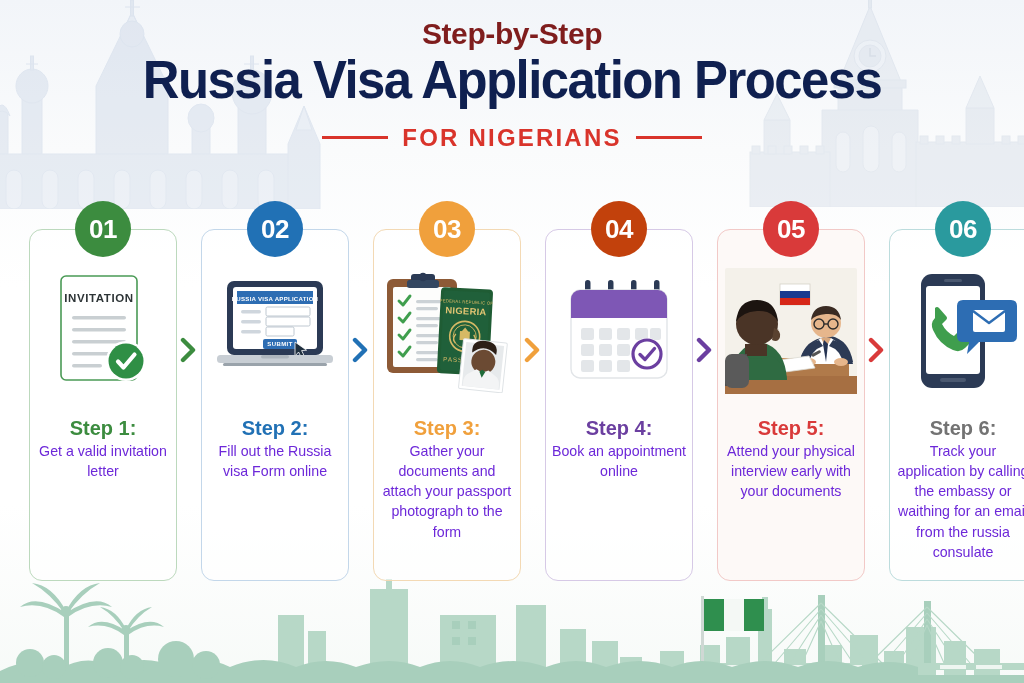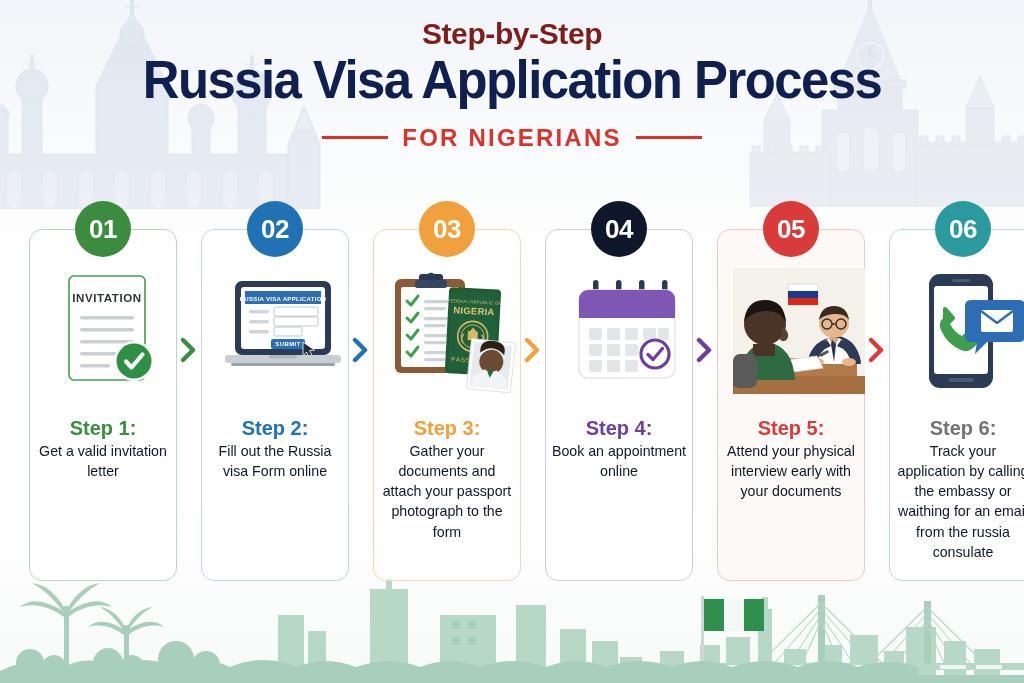--- a/index.html
+++ b/index.html
@@ -89,33 +89,33 @@
   .num-circle {
     position: absolute; top: -28px; left: 50%;
     transform: translateX(-50%);
     width: 56px; height: 56px; border-radius: 50%;
     display: flex; align-items: center; justify-content: center;
     color: #ffffff; font-size: 26px; font-weight: bold;
     letter-spacing: -0.5px;
     z-index: 3;
   }
   .art {
-    position: absolute; top: 36px; left: 8px;
+    position: absolute; top: 36px; left: 0;
     width: 148px; height: 132px;
     display: flex; align-items: center; justify-content: center;
   }
   .step-title {
     position: absolute; top: 188px; left: 0; width: 148px;
     text-align: center;
     font-size: 20px; font-weight: bold;
   }
   .step-desc {
     position: absolute; top: 212px; left: 0; width: 148px;
     text-align: center;
-    font-size: 14.2px; color: #0f172a; line-height: 1.42;
+    font-size: 14.2px; color: #6d28d9; line-height: 1.42;
     padding: 0 6px;
   }
   .arrow {
     flex: 0 0 24px;
     width: 24px; height: 352px;
     position: relative;
   }
   .arrow svg { position: absolute; top: 108px; left: 2px; }
 
   
@@ -446,21 +446,21 @@
 
   <div class="arrow">
     <svg width="20" height="26" viewBox="0 0 20 26">
       <path d="M4 3 L14 13 L4 23" stroke="#f0a03c" stroke-width="4.4" fill="none" stroke-linecap="round" stroke-linejoin="round"></path>
     </svg>
   </div>
 
   <div class="step-wrap">
     <div class="card" style="border-color:#d6c9e6"></div>
     <div class="card-notch"></div>
-    <div class="num-circle" style="background:#0f172a">
+    <div class="num-circle" style="background:#c2410c">
       <span>04</span>
     </div>
     <div class="art">
       <svg class="ill" width="112" height="106" viewBox="0 0 112 106">
         <g fill="#2b3a55">
           <rect x="22" y="2" width="5.5" height="22" rx="2.7"></rect>
           <rect x="45" y="2" width="5.5" height="22" rx="2.7"></rect>
           <rect x="68" y="2" width="5.5" height="22" rx="2.7"></rect>
           <rect x="91" y="2" width="5.5" height="22" rx="2.7"></rect>
         </g>

